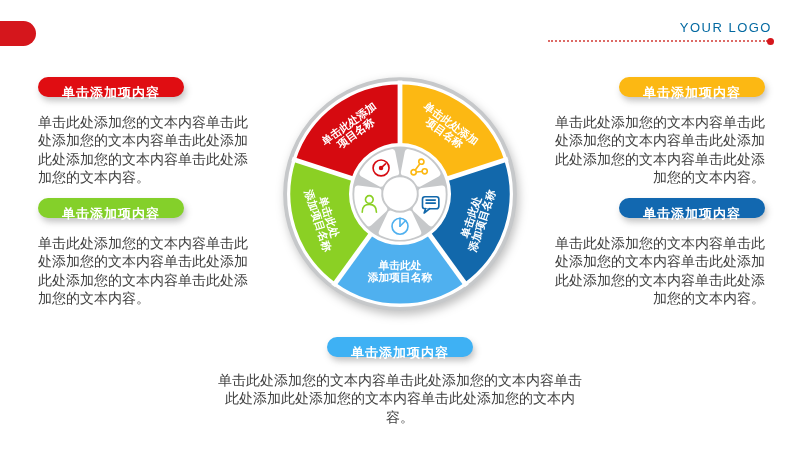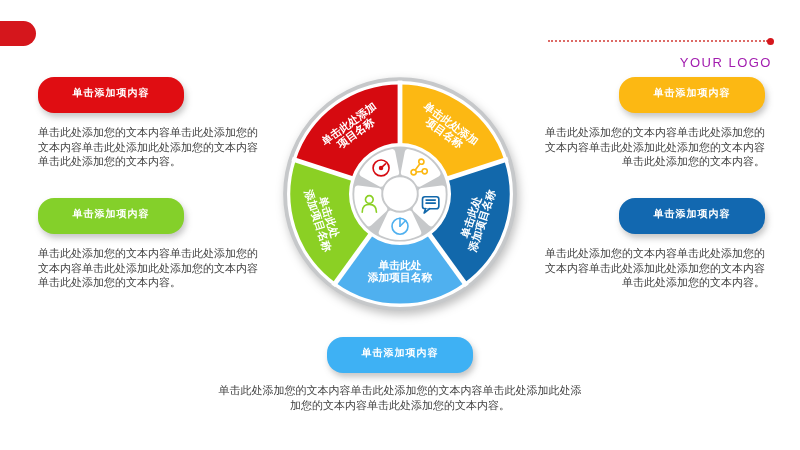--- a/index.html
+++ b/index.html
@@ -14,43 +14,43 @@
   .dotline{position:absolute;left:548px;right:32px;top:40px;border-top:2px dotted #dd6a66;}
   .dot{position:absolute;right:26px;top:38px;width:7px;height:7px;border-radius:50%;}
   
   .callout{position:absolute;width:230px;}
   .c-tl{left:38px;top:77px;}
   .c-bl{left:38px;top:198px;}
   .c-tr{right:35px;top:77px;text-align:right;}
   .c-br{right:35px;top:198px;text-align:right;}
   .c-b{left:50%;transform:translateX(-50%);top:337px;width:420px;text-align:center;}
   .pill{
-    display:inline-block;width:146px;height:36px;line-height:32px;border-radius:16px;
-    color:#fff;font-size:10px;font-weight:700;letter-spacing:1px;text-align:center;
+    display:inline-block;width:146px;height:20px;line-height:32px;border-radius:16px;
+    color:#fff;font-size:13px;font-weight:700;letter-spacing:1px;text-align:center;
     box-shadow:2px 4px 6px rgba(90,90,90,.35);
   }
   .ctext{
-    margin:12px 0 0 0;width:221px;font-size:11px;line-height:1.32;color:#3f3f3f;
+    margin:12px 0 0 0;width:221px;font-size:14px;line-height:1.32;color:#3f3f3f;
     text-align:left;display:inline-block;
   }
   .c-tr .ctext,.c-br .ctext{text-align:right;}
   .c-b .ctext{width:366px;text-align:center;margin-top:10px;}
   
   .wheel{position:absolute;left:275px;top:69px;width:250px;height:250px;
          filter:drop-shadow(2px 4px 5px rgba(0,0,0,.25));}
   .wheel text{font-family:"Liberation Sans",sans-serif;font-weight:700;font-size:11.2px;
               fill:#ffffff;text-anchor:middle;}
 </style>
 </head>
 <body>
 
 <div class="slide">
 
   <div class="hdr-accent" style="background-color: rgb(213, 22, 28);"></div>
-  <div class="logo" style="color: #a21caf; margin-top: 35px;">YOUR LOGO</div>
+  <div class="logo" style="color: #0369a1;">YOUR LOGO</div>
   <div class="dotline"></div>
   <div class="dot" style="background-color: rgb(213, 22, 28);"></div>
 
   <div class="callout c-tl">
     <div class="pill" style="background-color: rgb(224, 13, 18);">单击添加项内容</div>
     <p class="ctext">单击此处添加您的文本内容单击此处添加您的文本内容单击此处添加此处添加您的文本内容单击此处添加您的文本内容。</p>
   </div>
   <div class="callout c-bl">
     <div class="pill" style="background-color: rgb(132, 208, 42);">单击添加项内容</div>
     <p class="ctext">单击此处添加您的文本内容单击此处添加您的文本内容单击此处添加此处添加您的文本内容单击此处添加您的文本内容。</p>

